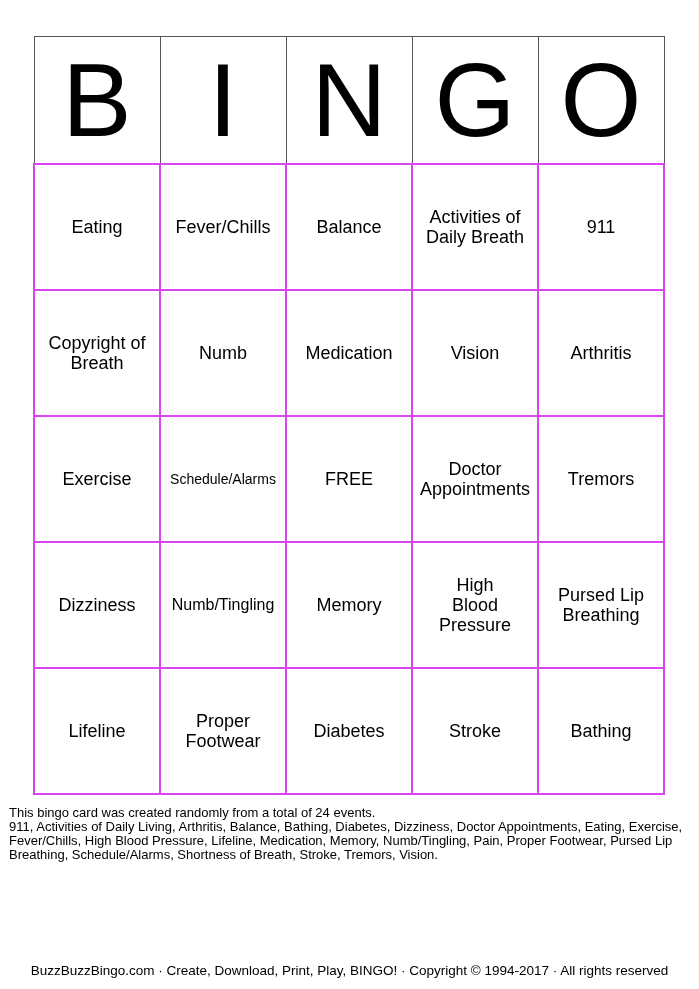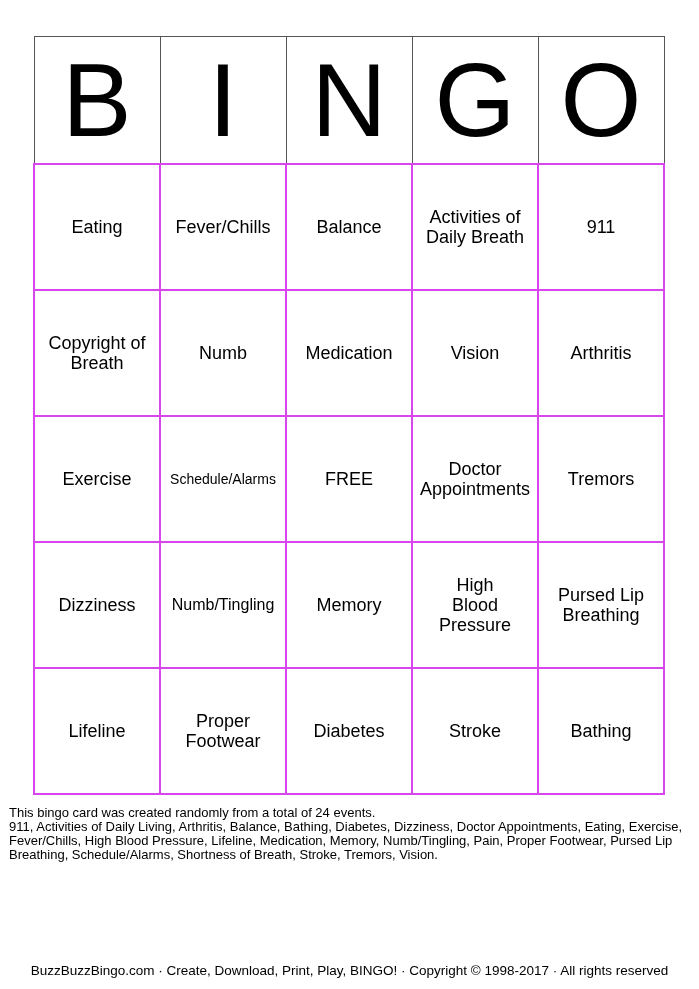--- a/index.html
+++ b/index.html
@@ -85,13 +85,13 @@
       <td>Bathing</td>
     </tr>
   </tbody>
 </table>
 
 <div class="desc">
   <div>This bingo card was created randomly from a total of 24 events.</div>
   <div>911, Activities of Daily Living, Arthritis, Balance, Bathing, Diabetes, Dizziness, Doctor Appointments, Eating, Exercise, Fever/Chills, High Blood Pressure, Lifeline, Medication, Memory, Numb/Tingling, Pain, Proper Footwear, Pursed Lip Breathing, Schedule/Alarms, Shortness of Breath, Stroke, Tremors, Vision.</div>
 </div>
 
-<div class="footer">BuzzBuzzBingo.com · Create, Download, Print, Play, BINGO! · Copyright © 1998-2017 · All rights reserved</div>
+<div class="footer">BuzzBuzzBingo.com · Create, Download, Print, Play, BINGO! · Copyright © 1994-2017 · All rights reserved</div>
 
 </body></html>

